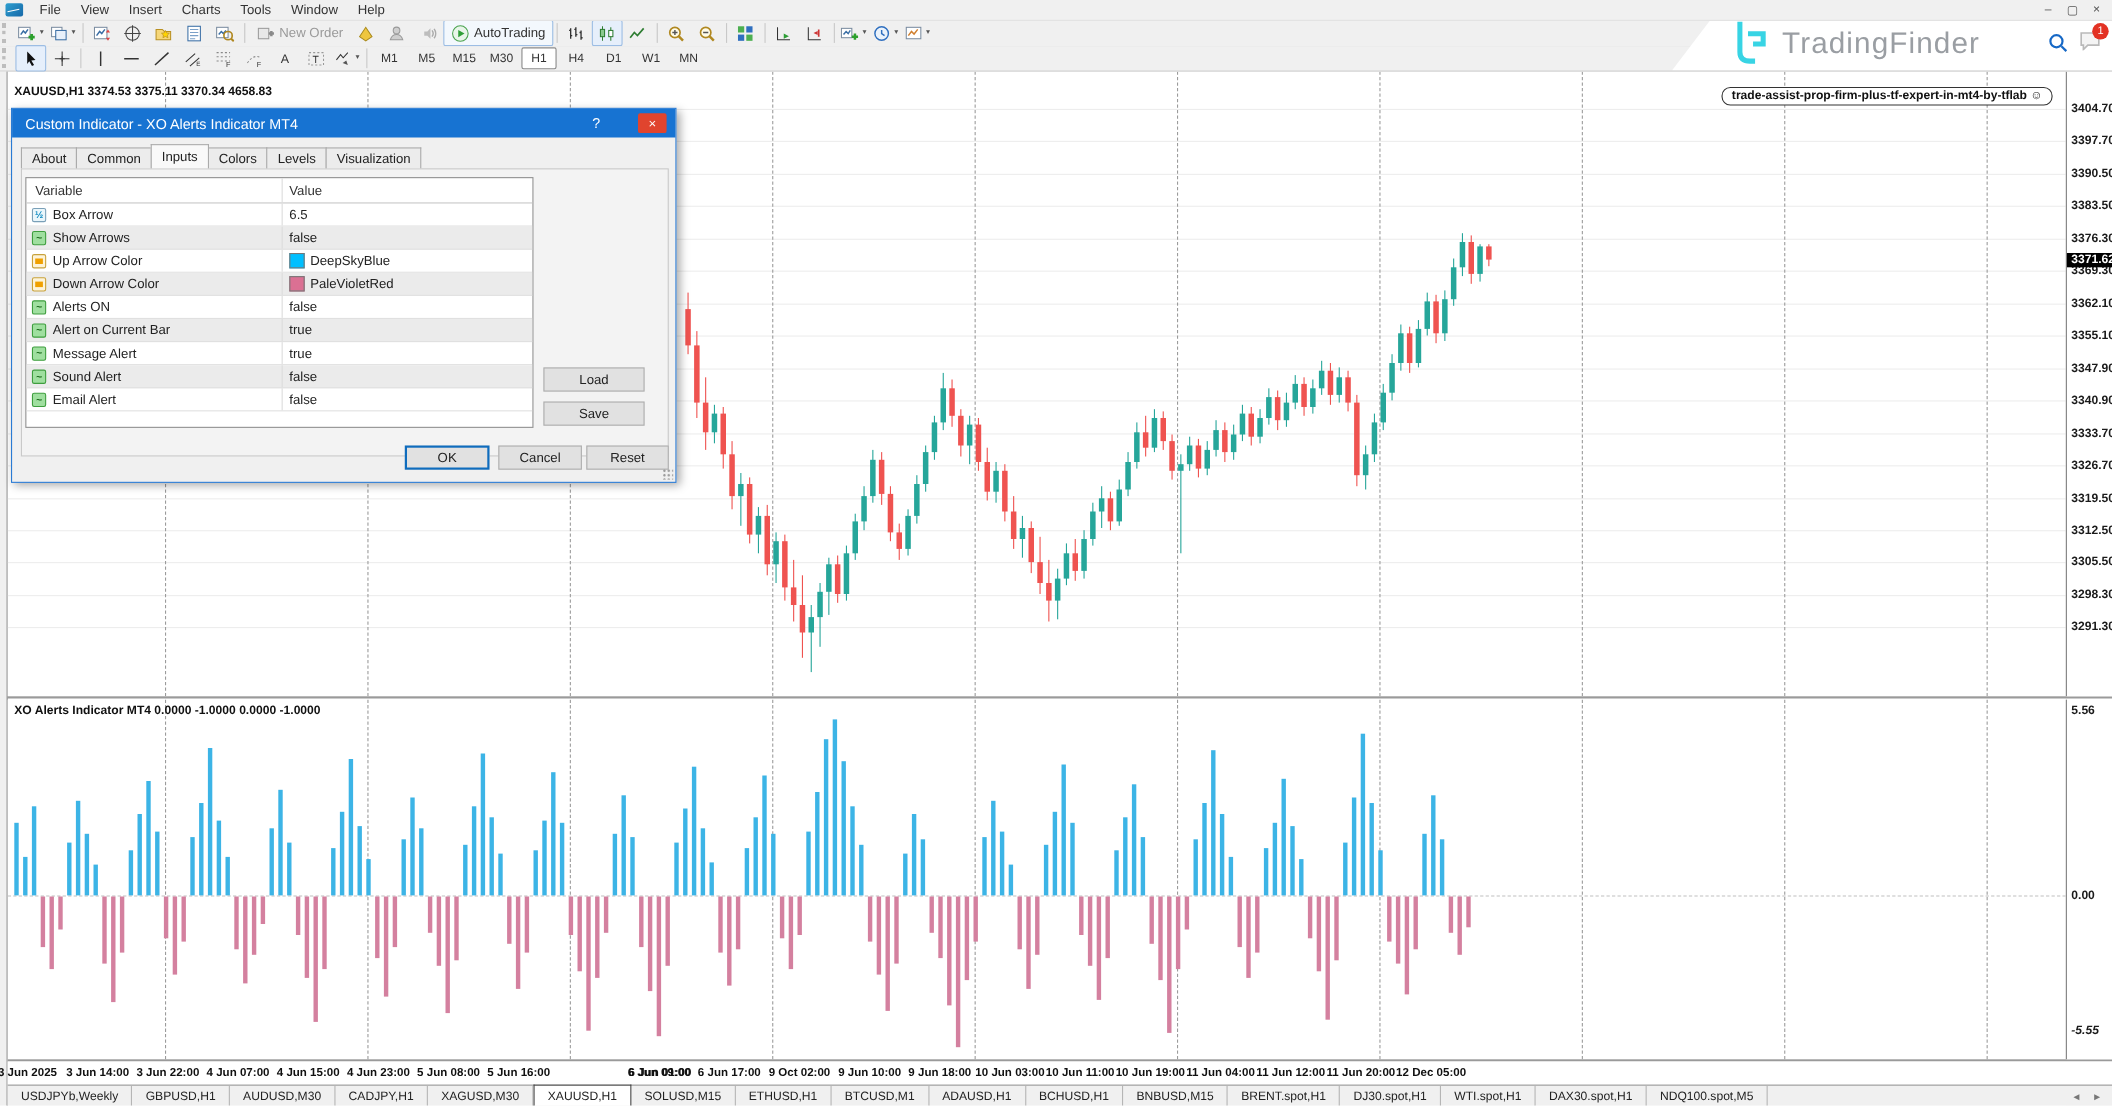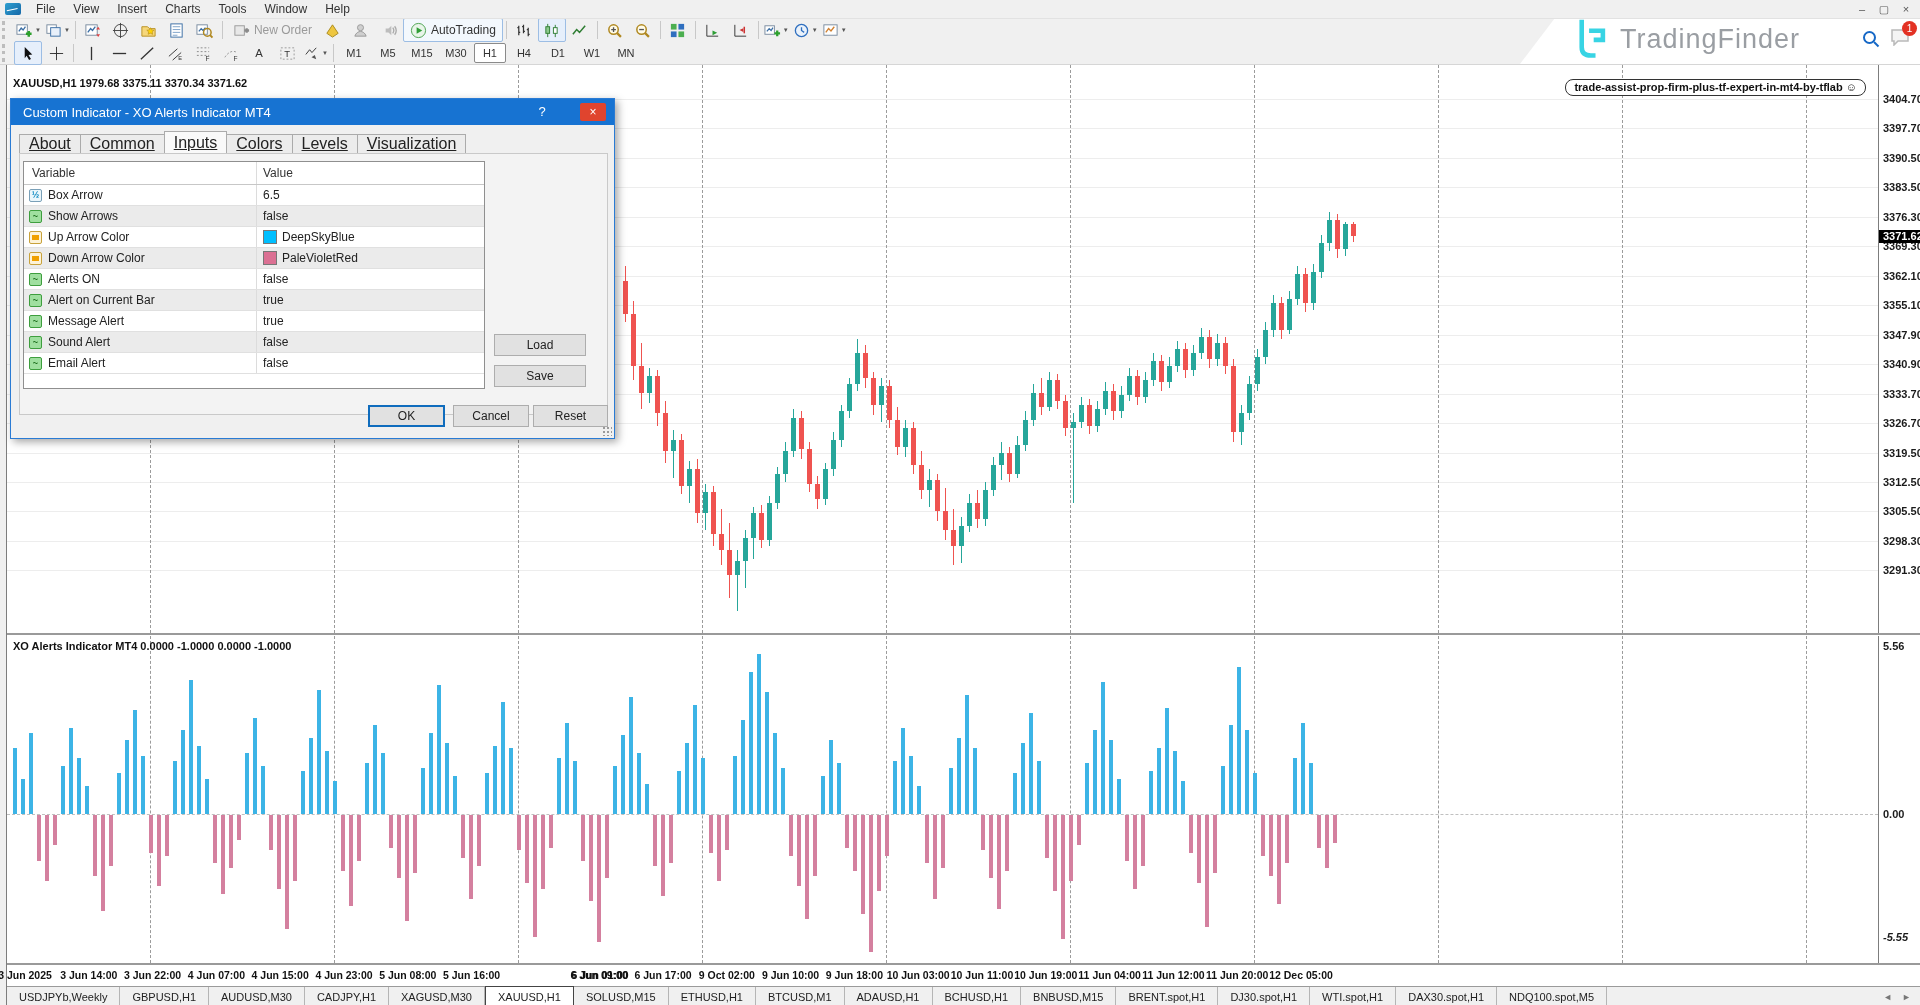--- a/index.html
+++ b/index.html
@@ -78,22 +78,22 @@
   #tabScroll{margin-left:auto;display:flex;align-items:center;gap:10px;padding:0 10px;color:#777;font-size:9px;}
   
   #dialog{position:absolute;left:10px;top:98px;width:603px;height:339px;background:#f0f0f0;
           border:1px solid #2a7bd4;box-shadow:3px 3px 8px rgba(0,0,0,.35);z-index:10;}
   #dlgTitle{position:absolute;left:0;top:0;width:100%;height:26px;background:#1773d2;color:#fff;
             font-size:13px;display:flex;align-items:center;padding-left:12px;box-sizing:border-box;}
   #dlgHelp{position:absolute;right:64px;top:5px;color:#fff;font-size:13px;width:16px;text-align:center;}
   #dlgClose{position:absolute;right:8px;top:4px;width:26px;height:18px;background:#e0442e;color:#fff;
             font-size:12px;display:flex;align-items:center;justify-content:center;border-radius:2px;}
   #dlgTabs{position:absolute;left:8px;top:33px;height:21px;display:flex;align-items:flex-end;}
-  .dtab{height:18px;line-height:18px;padding:0 9px;font-size:16px;border:1px solid #ababab;
-        border-bottom:none;background:#ececec;margin-right:-1px;color:#222;text-decoration:underline;}
+  .dtab{height:18px;line-height:18px;padding:0 9px;font-size:12px;border:1px solid #ababab;
+        border-bottom:none;background:#ececec;margin-right:-1px;color:#222;}
   .dtab.active{height:21px;line-height:21px;background:#f9f9f9;position:relative;z-index:1;}
   #dlgTabLine{position:absolute;left:8px;top:54px;width:587px;height:260px;border:1px solid #c9c9c9;background:#f3f3f3;}
   #ptable{position:absolute;left:12px;top:62px;width:462px;height:228px;background:#fff;
           border:1px solid #8f8f8f;box-sizing:border-box;font-size:12px;overflow:hidden;}
   .trow{display:flex;height:20px;line-height:20px;border-bottom:1px solid #e0e0e0;}
   .trow.head{height:22px;line-height:22px;border-bottom:1px solid #c7c7c7;font-size:12px;color:#333;}
   .trow.alt{background:#ebebeb;}
   .tc-var{width:233px;display:flex;align-items:center;padding-left:5px;box-sizing:border-box;border-right:1px solid #dcdcdc;}
   .tc-val{flex:1;display:flex;align-items:center;padding-left:6px;}
   .pi{width:13px;height:13px;border:1px solid #7aa0b8;border-radius:2px;display:inline-flex;align-items:center;
@@ -459,21 +459,21 @@
         <svg width="20" height="18" viewBox="0 0 20 18">
           <path d="M2 2h16v11H8l-4 4v-4H2z" fill="#f4f4f4" stroke="#b9b9b9" stroke-width="1.5"></path>
         </svg>
         <span class="badge">1</span>
       </div>
     </div>
   </div>
 
   <div id="chartwin">
     <div id="pricePanel">
-      <div id="ohlc">XAUUSD,H1  1979.68 3375.11 3370.34 3371.62</div>
+      <div id="ohlc">XAUUSD,H1  3374.53 3375.11 3370.34 4658.83</div>
       <div id="eaLabel">
         <span>trade-assist-prop-firm-plus-tf-expert-in-mt4-by-tflab ☺</span>
       </div>
     <div class="gridH" style="top: 34px;"></div>
         <div class="gridH" style="top: 63.0738px;"></div>
         <div class="gridH" style="top: 92.9783px;"></div>
         <div class="gridH" style="top: 122.052px;"></div>
         <div class="gridH" style="top: 151.957px;"></div>
         <div class="gridH" style="top: 181.03px;"></div>
         <div class="gridH" style="top: 210.935px;"></div>

